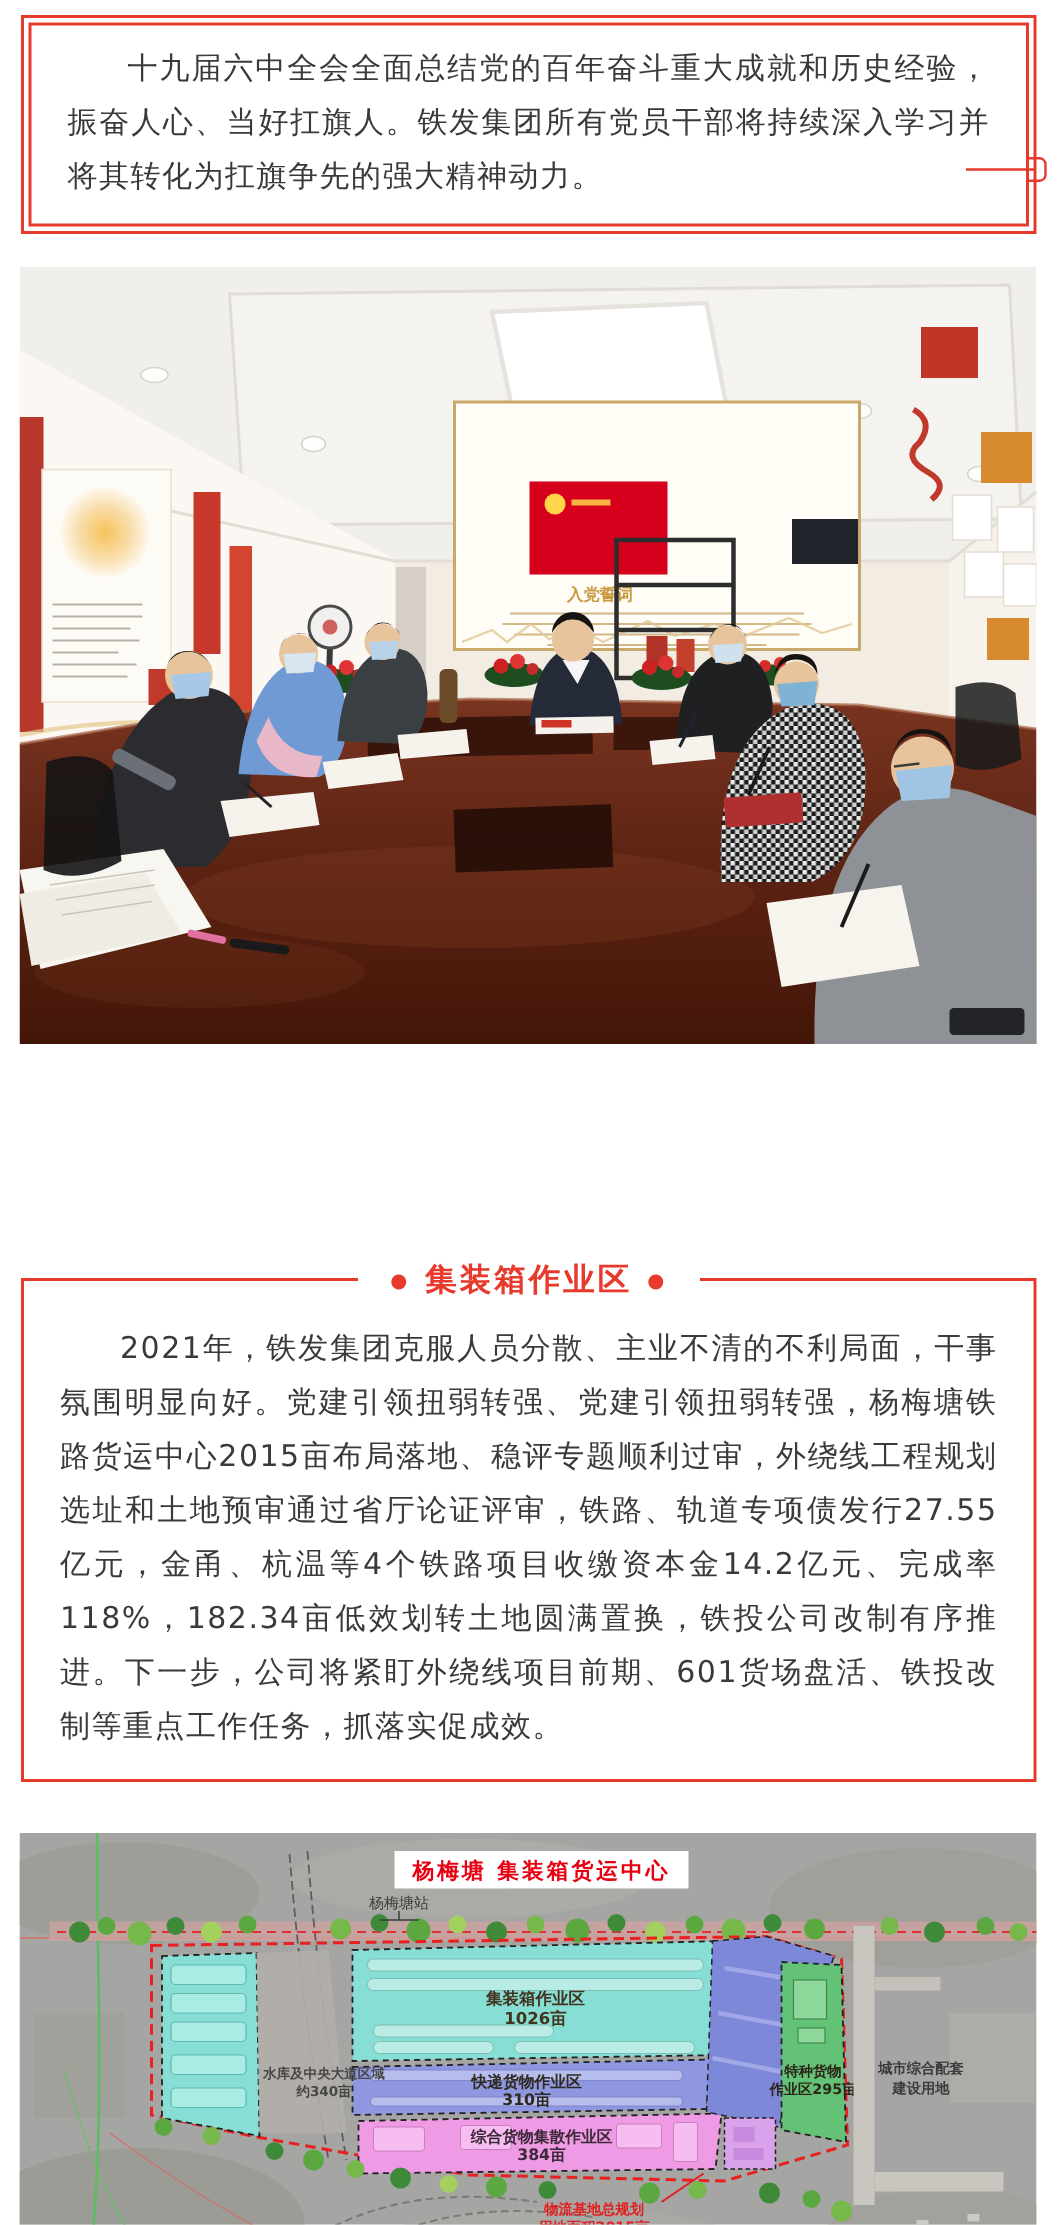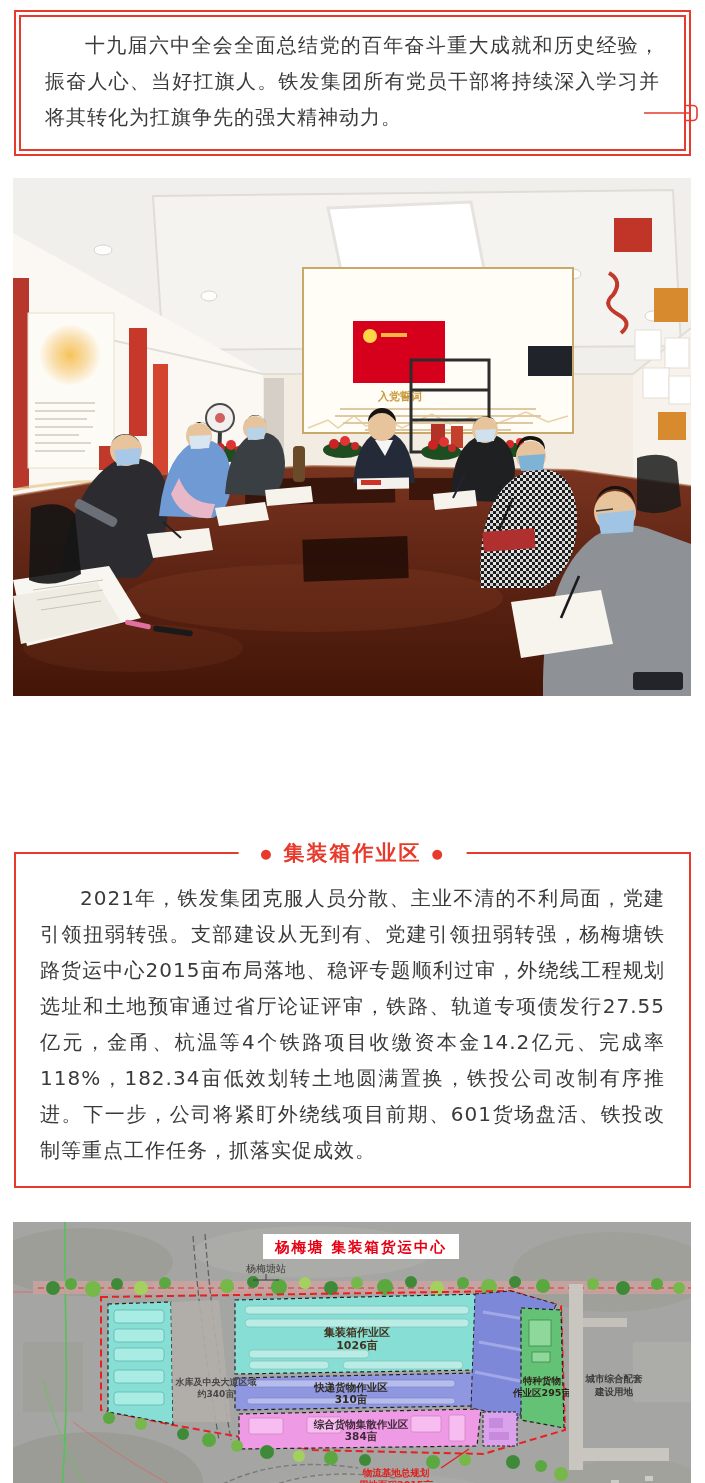--- a/index.html
+++ b/index.html
@@ -269,21 +269,21 @@
 
   <path d="M18,330 q30,-10 44,6 l6,60 q-28,16 -52,6 z" fill="#141414" opacity="0.9"></path>
   <path d="M624,280 q26,-8 40,4 l4,44 q-24,12 -44,4 z" fill="#1a1a1a" opacity="0.85"></path>
 </svg>
 </figure>
 
 <div class="section-box">
   <div class="section-title">
     <span class="dot">●</span><span>集装箱作业区</span><span class="dot">●</span>
   </div>
-  <p class="para">2021年，铁发集团克服人员分散、主业不清的不利局面，党建引领扭弱转强。支部建设从无到有、党建引领扭弱转强，杨梅塘铁路货运中心2015亩布局落地、稳评专题顺利过审，外绕线工程规划选址和土地预审通过省厅论证评审，铁路、轨道专项债发行27.55亿元，金甬、杭温等4个铁路项目收缴资本金14.2亿元、完成率118%，182.34亩低效划转土地圆满置换，铁投公司改制有序推进。下一步，公司将紧盯外绕线项目前期、601货场盘活、铁投改制等重点工作任务，抓落实促成效。</p>
+  <p class="para">2021年，铁发集团克服人员分散、主业不清的不利局面，干事氛围明显向好。党建引领扭弱转强、党建引领扭弱转强，杨梅塘铁路货运中心2015亩布局落地、稳评专题顺利过审，外绕线工程规划选址和土地预审通过省厅论证评审，铁路、轨道专项债发行27.55亿元，金甬、杭温等4个铁路项目收缴资本金14.2亿元、完成率118%，182.34亩低效划转土地圆满置换，铁投公司改制有序推进。下一步，公司将紧盯外绕线项目前期、601货场盘活、铁投改制等重点工作任务，抓落实促成效。</p>
 </div>
 
 <figure class="map">
 <svg viewBox="0 0 678 315" width="678" height="315">
 
   <rect width="678" height="315" fill="#a5a5a3"></rect>
   <g opacity="0.55">
     <ellipse cx="70" cy="40" rx="90" ry="34" fill="#989a90"></ellipse>
     <ellipse cx="300" cy="30" rx="120" ry="26" fill="#b0b0ac"></ellipse>
     <ellipse cx="600" cy="50" rx="100" ry="40" fill="#9b9d94"></ellipse>

